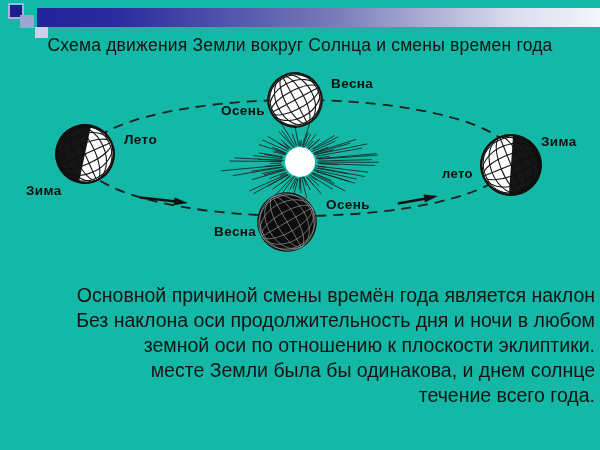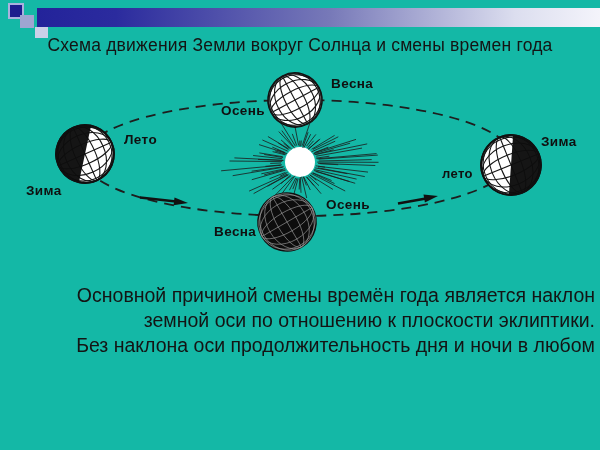--- a/index.html
+++ b/index.html
@@ -215,17 +215,19 @@
     <text class="orbit-label" x="124" y="86">Лето</text>
     <text class="orbit-label" x="26" y="137">Зима</text>
     <text class="orbit-label" x="541" y="88">Зима</text>
     <text class="orbit-label orbit-label-small" x="442" y="120">лето</text>
     <text class="orbit-label" x="326" y="151">Осень</text>
     <text class="orbit-label" x="214" y="178">Весна</text>
   </svg>
 
   <div class="body-text">
     <div class="body-line">Основной причиной смены времён года является наклон</div>
+    <div class="body-line">Без наклона оси продолжительность дня и ночи в любом</div>
     <div class="body-line">земной оси по отношению к плоскости эклиптики.</div>
-    <div class="body-line">Без наклона оси продолжительность дня и ночи в любом</div>
+    <div class="body-line">месте Земли была бы одинакова, и днем солнце</div>
+    <div class="body-line">течение всего года.</div>
   </div>
 
 </div>
 
 </body></html>

